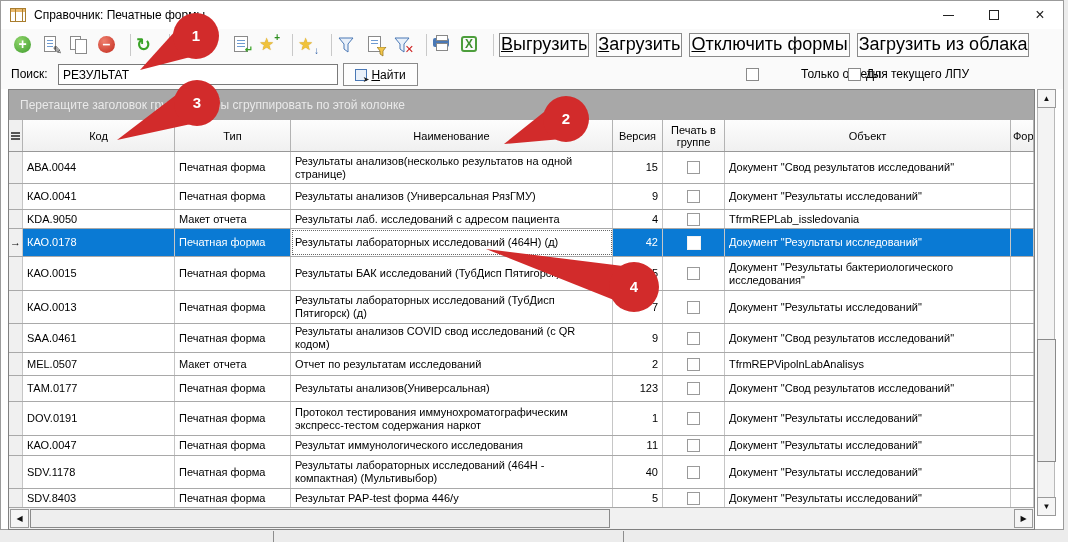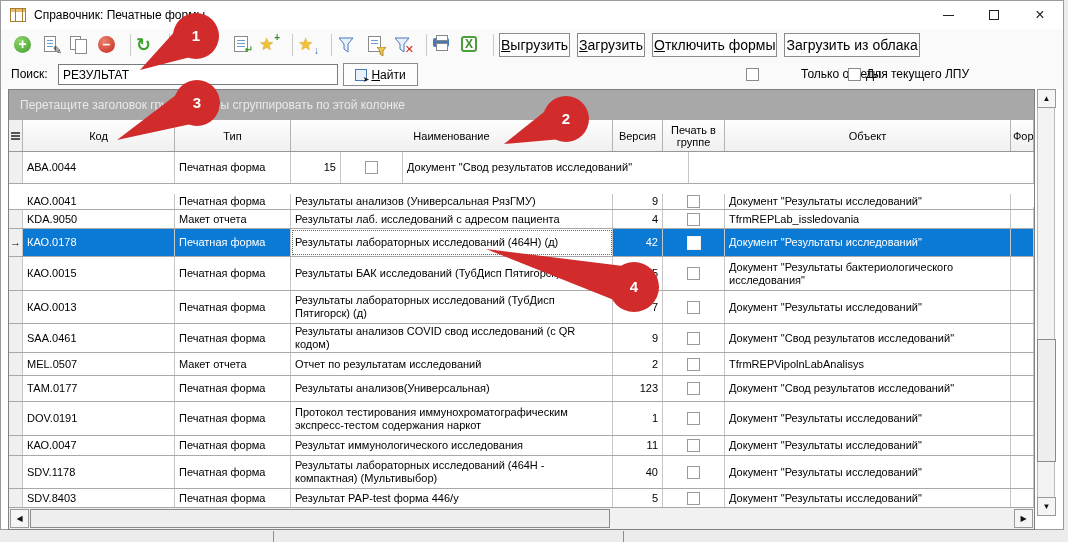--- a/index.html
+++ b/index.html
@@ -36,21 +36,21 @@
   .garrow{position:absolute;left:0;top:-1px;font-size:17px;font-weight:bold;color:#3aa327;}
   .star{position:absolute;left:0;top:-1px;font-size:17px;color:#f0c23a;text-shadow:0 0 1px #b8860b;}
   .mini{position:absolute;font-size:10px;font-weight:bold;line-height:1;}
   .funnel{position:absolute;left:1px;top:2px;}
   .redx{position:absolute;right:-1px;bottom:-1px;color:#cc1f1f;font-weight:bold;font-size:11px;}
   .printer{position:absolute;left:1px;top:3px;width:16px;height:9px;background:#4a78b5;border-radius:2px;}
   .printer::before{content:"";position:absolute;left:3px;top:-3px;width:10px;height:4px;background:#fff;border:1px solid #888;}
   .printer::after{content:"";position:absolute;left:3px;bottom:-4px;width:10px;height:6px;background:#fff;border:1px solid #888;}
   .excel{position:absolute;left:1px;top:1px;width:16px;height:16px;border:2px solid #4d9e3c;border-radius:3px;
     color:#3f8f2f;font-weight:bold;font-size:12px;line-height:13px;text-align:center;}
-  .tb-btn{margin-right:7px;height:24px;background:#fdfdfd;border:1px solid #8a8a8a;font-size:14px;
+  .tb-btn{margin-right:7px;height:24px;background:#fdfdfd;border:1px solid #8a8a8a;font-size:18px;
     padding:0 1px;font-family:inherit;color:#000;}
   .ulf{display:block;}
   .ulf::first-letter{text-decoration:underline;}
   
   .searchrow{position:absolute;left:0;top:59px;width:100%;height:29px;background:#fafafa;}
   .search-label{position:absolute;left:10px;top:7px;font-size:12px;text-align:center;}
   .search-input{position:absolute;left:57px;top:4px;width:280px;height:21px;border:1px solid #7a7a7a;
     font-size:12px;padding:0 4px;font-family:inherit;}
   .find-btn{position:absolute;left:342px;top:3px;width:75px;height:23px;background:#fdfdfd;
     border:1px solid #8a8a8a;font-size:12px;font-family:inherit;display:flex;align-items:center;justify-content:center;gap:4px;}
@@ -246,28 +246,29 @@
       <div class="hc c-ver">Версия</div>
       <div class="hc c-print">Печать в группе</div>
       <div class="hc c-obj">Объект</div>
       <div class="hc c-fmt">Фор</div>
     </div>
     <div class="gbody">
         <div class="grow" style="min-height: 32px;">
     <div class="gc c-ind"></div>
     <div class="gc c-code">АВА.0044</div>
     <div class="gc c-type">Печатная форма</div>
+    <div class="gc c-name">Результаты анализов(несколько результатов на одной странице)</div>
     <div class="gc c-ver">15</div>
     <div class="gc c-print">
             <span class="gcheck"></span>
           </div>
     <div class="gc c-obj">Документ "Свод результатов исследований"</div>
     <div class="gc c-fmt"></div>
   </div>
-        <div class="grow" style="min-height: 26px; align-items: flex-end;">
+        <div class="grow" style="min-height: 26px;">
     <div class="gc c-ind"></div>
     <div class="gc c-code">КАО.0041</div>
     <div class="gc c-type">Печатная форма</div>
     <div class="gc c-name">Результаты анализов (Универсальная РязГМУ)</div>
     <div class="gc c-ver">9</div>
     <div class="gc c-print">
             <span class="gcheck"></span>
           </div>
     <div class="gc c-obj">Документ "Результаты исследований"</div>
     <div class="gc c-fmt"></div>

